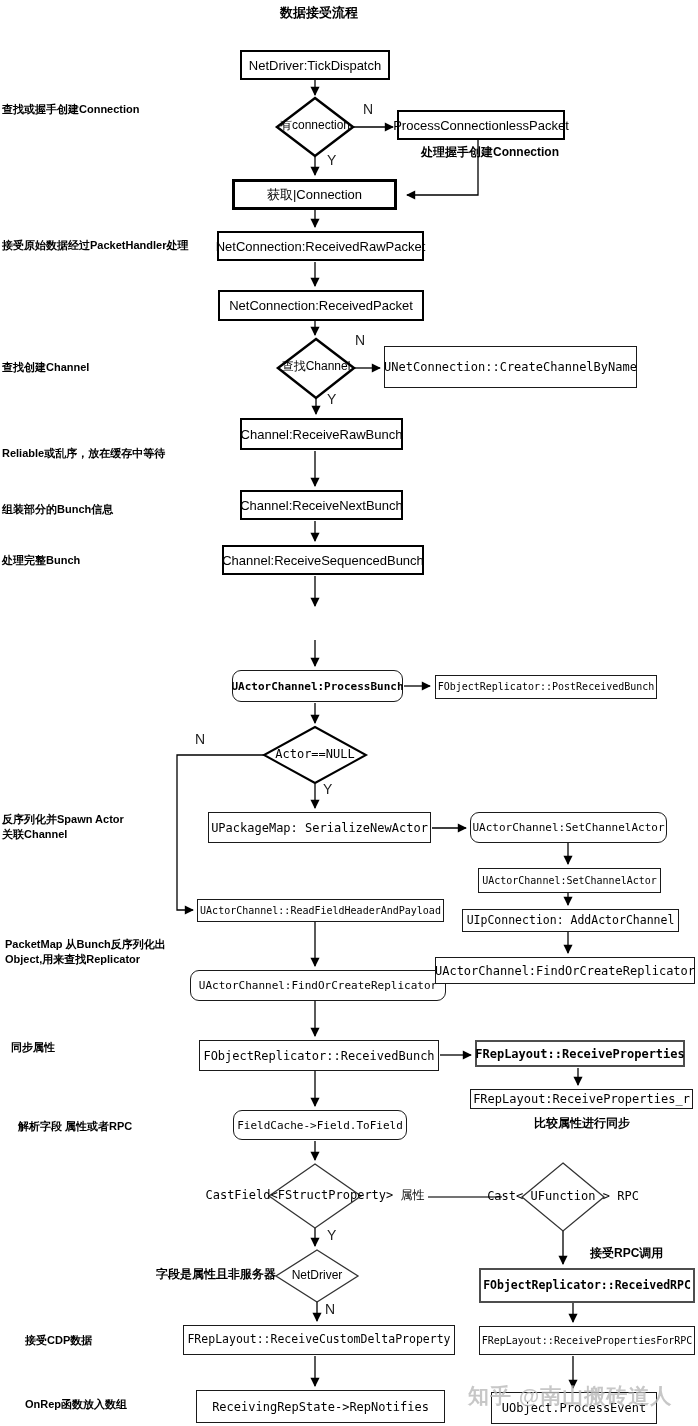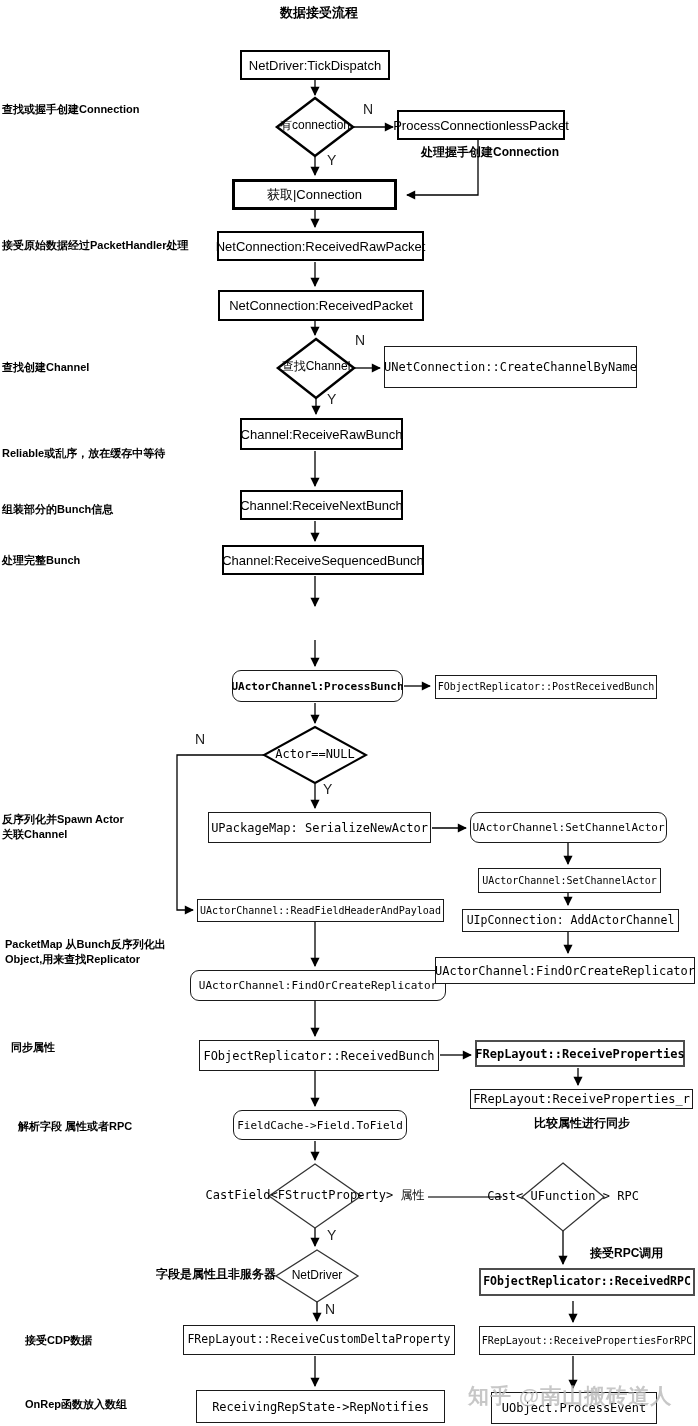--- a/index.html
+++ b/index.html
@@ -100,21 +100,21 @@
   <div class="box b1 mono f11" style="left:470px;top:812px;width:197px;height:31px;">UActorChannel:SetChannelActor</div>
   <div class="box b1 mono f10" style="left:478px;top:868px;width:183px;height:25px;">UActorChannel:SetChannelActor</div>
   <div class="box b1 mono f115" style="left:462px;top:909px;width:217px;height:23px;">UIpConnection: AddActorChannel</div>
   <div class="box b1 mono f10" style="left:197px;top:899px;width:247px;height:23px;">UActorChannel::ReadFieldHeaderAndPayload</div>
   <div class="box b1 mono f11" style="left:190px;top:970px;width:256px;height:31px;">UActorChannel:FindOrCreateReplicator</div>
   <div class="box b1 mono" style="left:435px;top:957px;width:260px;height:27px;">UActorChannel:FindOrCreateReplicator</div>
   <div class="box b1 mono" style="left:199px;top:1040px;width:240px;height:31px;">FObjectReplicator::ReceivedBunch</div>
   <div class="box bgray mono" style="left:475px;top:1040px;width:210px;height:27px;">FRepLayout::ReceiveProperties</div>
   <div class="box b1 mono" style="left:470px;top:1089px;width:223px;height:20px;">FRepLayout:ReceiveProperties_r</div>
   <div class="box b1 mono f11" style="left:233px;top:1110px;width:174px;height:30px;">FieldCache-&gt;Field.ToField</div>
-  <div class="box bgray mono f115" style="left:479px;top:1268px;width:216px;height:28px;">FObjectReplicator::ReceivedRPC</div>
+  <div class="box bgray mono f115" style="left:479px;top:1268px;width:216px;height:35px;">FObjectReplicator::ReceivedRPC</div>
   <div class="box b1 mono f115" style="left:183px;top:1325px;width:272px;height:30px;">FRepLayout::ReceiveCustomDeltaProperty</div>
   <div class="box b1 mono f10" style="left:479px;top:1326px;width:216px;height:29px;">FRepLayout::ReceivePropertiesForRPC</div>
   <div class="box b1 mono" style="left:196px;top:1390px;width:249px;height:33px;">ReceivingRepState-&gt;RepNotifies</div>
   <div class="box b1 mono" style="left:491px;top:1392px;width:166px;height:32px;">UObject.ProcessEvent</div>
 
   <div class="dtext" style="left:255px;top:119px;width:120px;">有connection</div>
   <div class="dtext" style="left:256px;top:360px;width:120px;">查找Channel</div>
   <div class="dtext mono" style="left:255px;top:748px;width:120px;">Actor==NULL</div>
   <div class="dtext mono" style="left:205px;top:1189px;width:220px;">CastField&lt;FStructProperty&gt; 属性</div>
   <div class="dtext mono" style="left:493px;top:1190px;width:140px;">Cast&lt; UFunction &gt; RPC</div>

